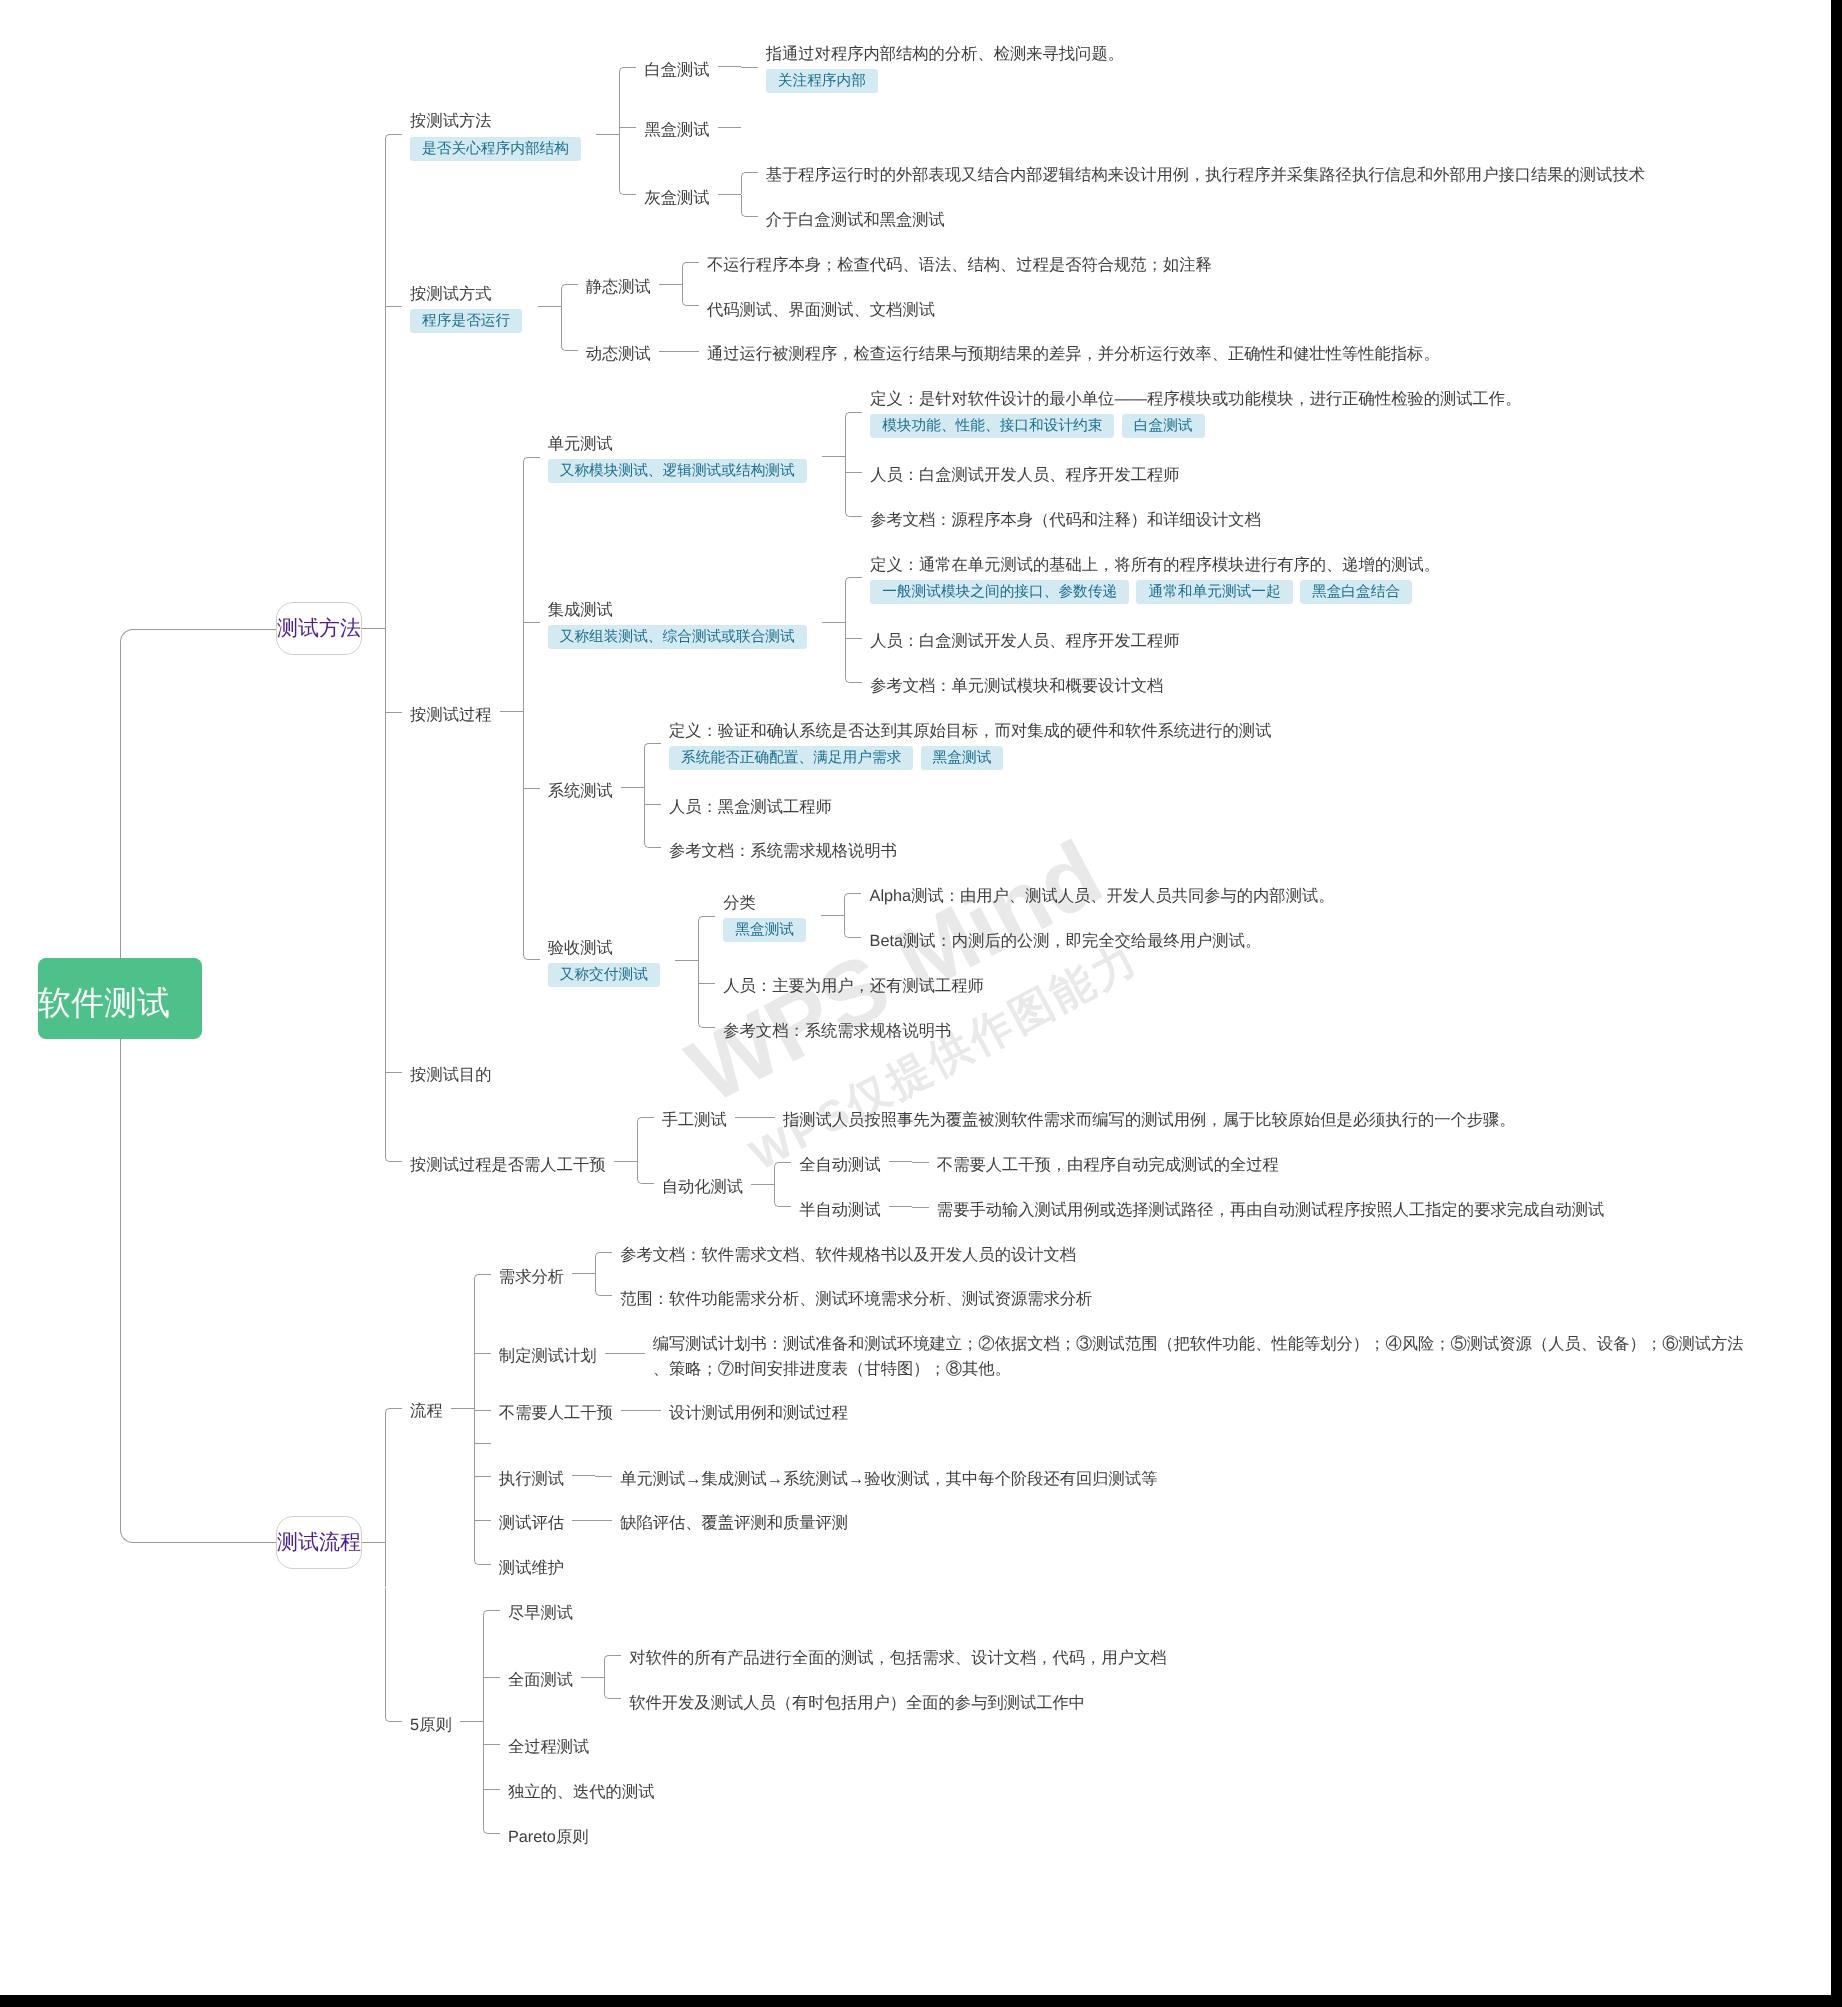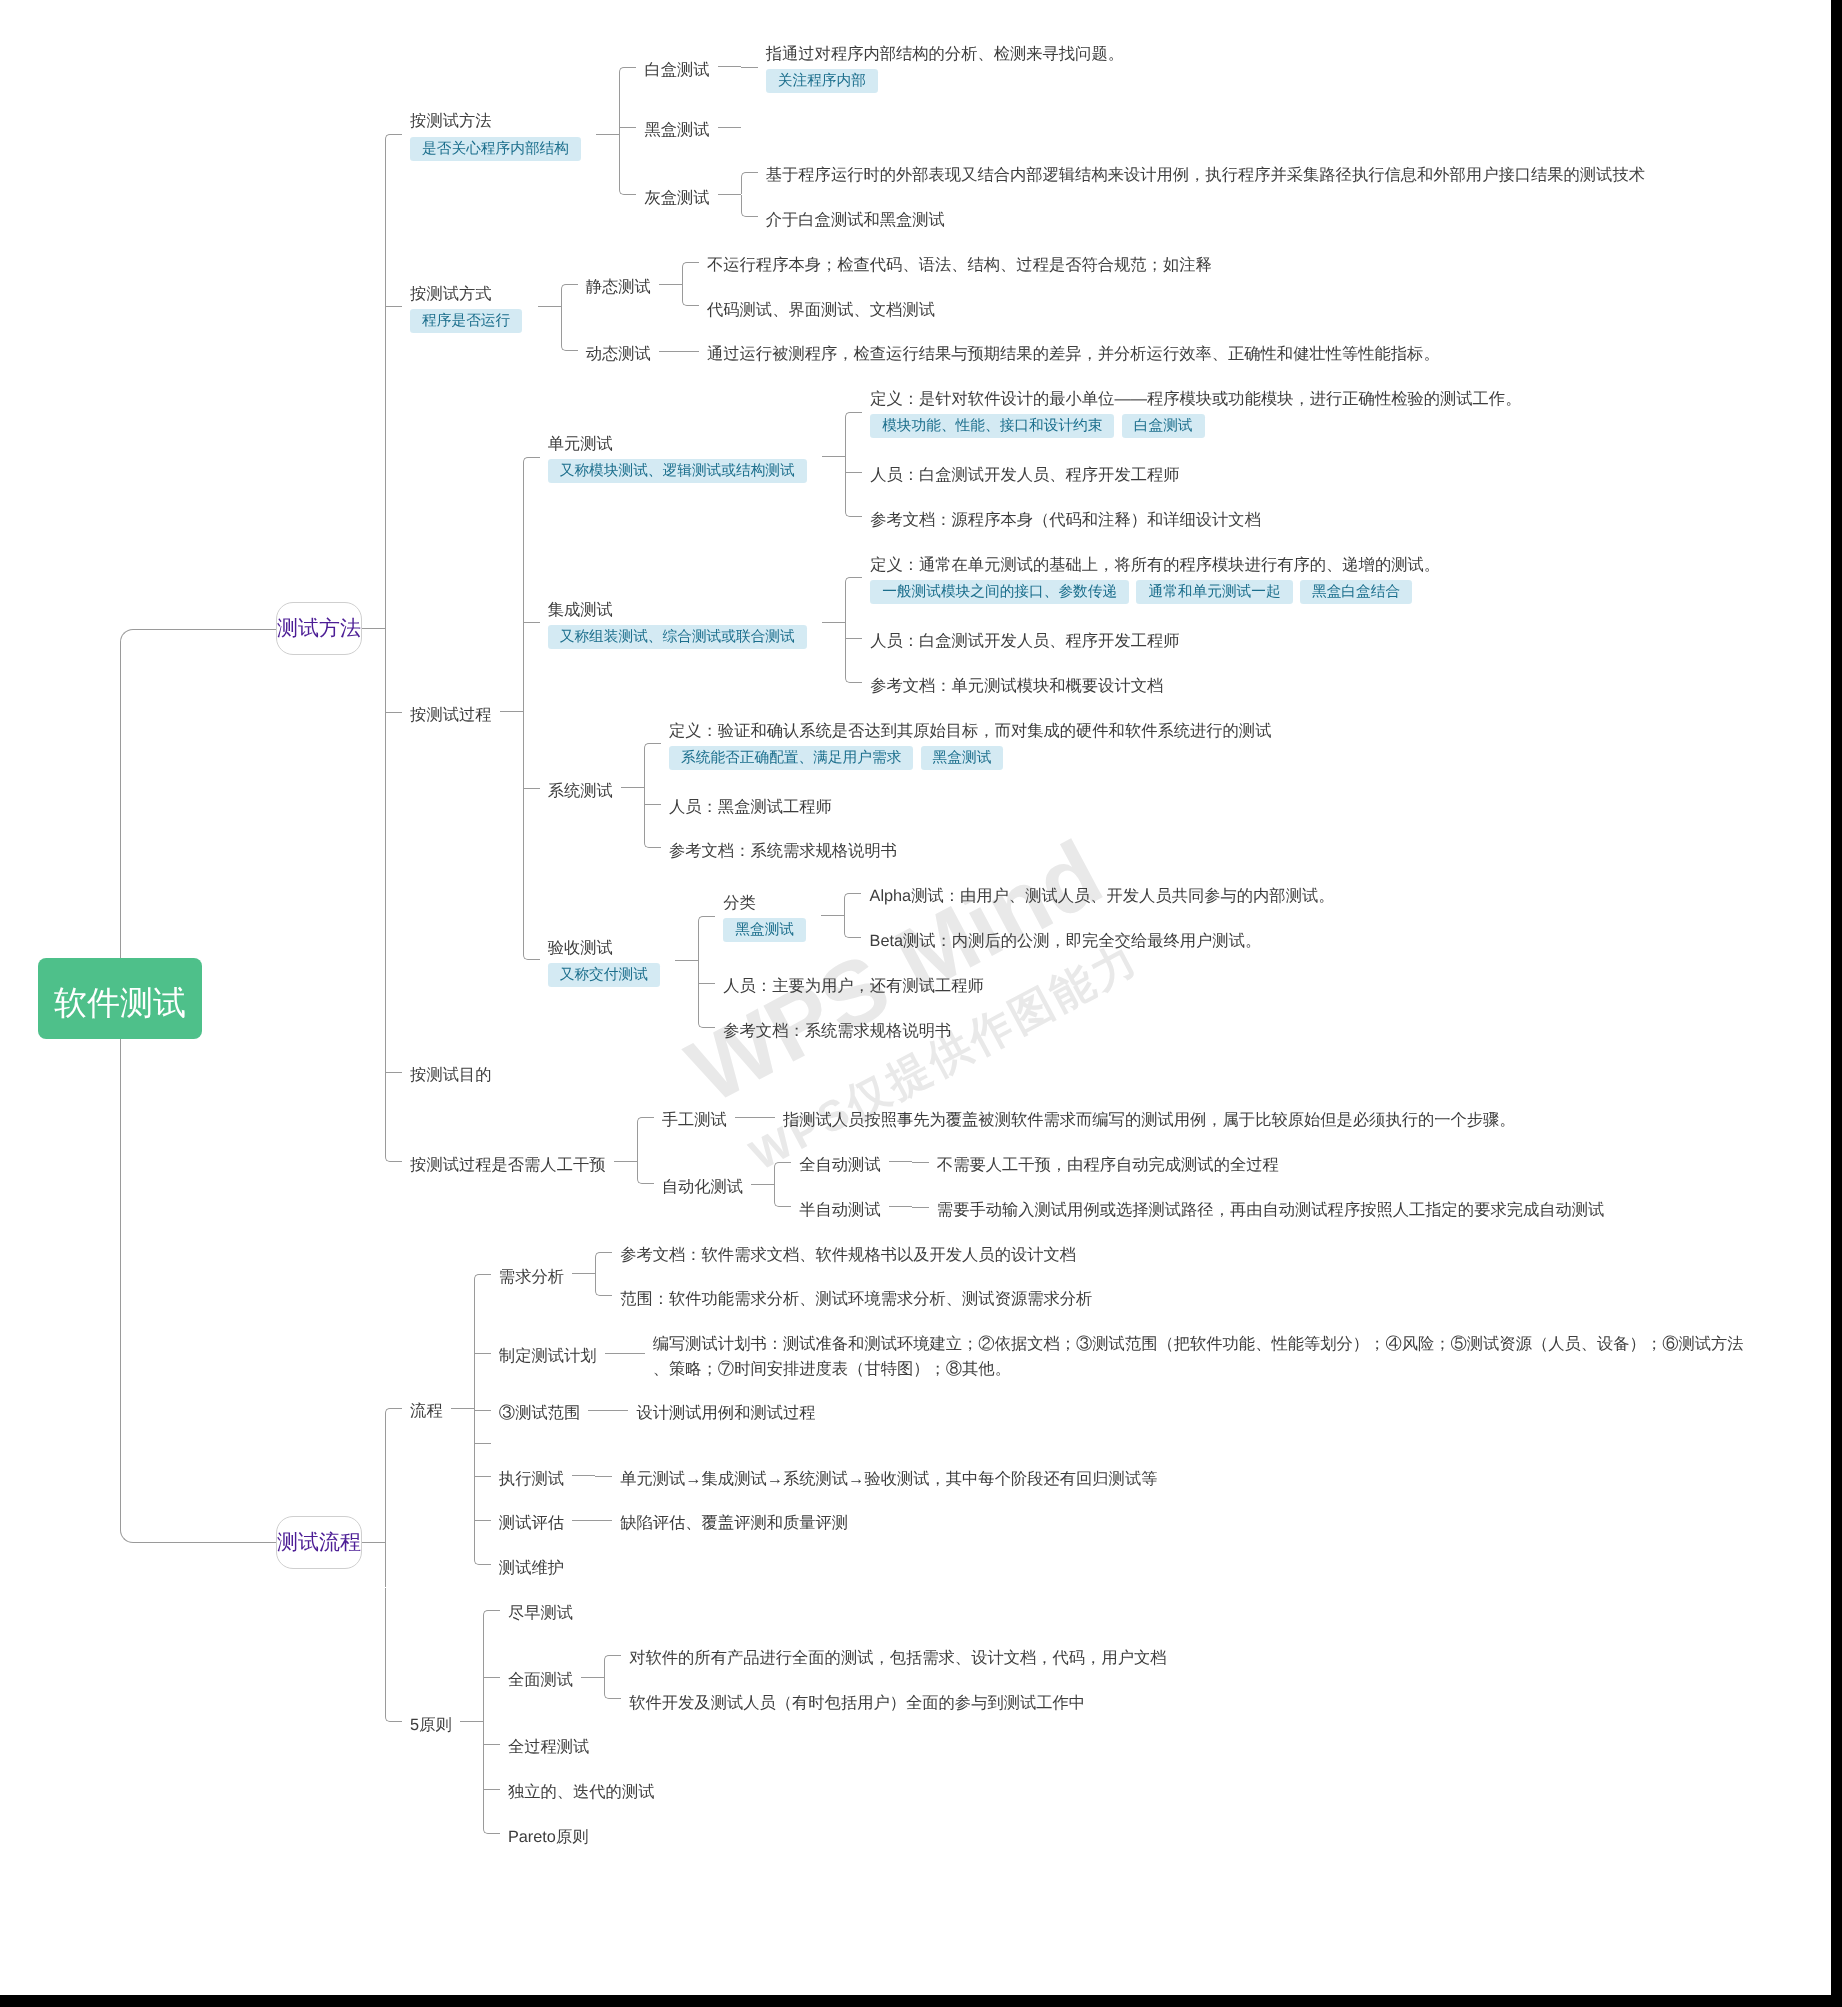--- a/index.html
+++ b/index.html
@@ -47,21 +47,21 @@
 .elbtop.f i{border-top-left-radius:13px;bottom:-10.2px;}
 .elbtop.l i{border-bottom-left-radius:13px;}
 
 
 .box-lbl{border:0.8px solid #cfcfcf;border-radius:17px;background:#fff;font-size:21px;
          padding:0 0;color:#4c1d95;}
 .box-lbl .ltxt{line-height:51px;}
 
 
 #root{position:absolute;z-index:3;background:#4ec08a;color:#ffffff;border-radius:8.1px;
-      font-size:33px;line-height:90px;text-align:center;left:38px;top:958px;
+      font-size:33px;line-height:90px;text-align:left;left:38px;top:958px;
       width:164px;height:81px;overflow:hidden;}
 </style>
 </head>
 <body>
 
 <div id="stage">
 
   <div id="wm">
     <div class="wmg wm1" style="left:680px;top:1047px;transform:rotate(-28.0deg);">WPS Mind</div>
     <div class="wmg wm2" style="left:744px;top:1140px;transform:rotate(-28.0deg);">WPS仅提供作图能力</div>
@@ -645,21 +645,21 @@
                         </div>
                       </div>
                     </div>
                     <div class="kid">
                       <div class="elb m">
                         <i></i>
                         <b></b>
                       </div>
                       <div class="node">
                         <div class="lbl">
-                          <div class="ltxt">③测试范围</div>
+                          <div class="ltxt">不需要人工干预</div>
                         </div>
                         <div class="conn"></div>
                         <div class="kids">
                           <div class="kid">
                             <div class="elb s">
                               <i></i>
                             </div>
                             <div class="node">
                               <div class="lbl">
                                 <div class="ltxt">设计测试用例和测试过程</div>

